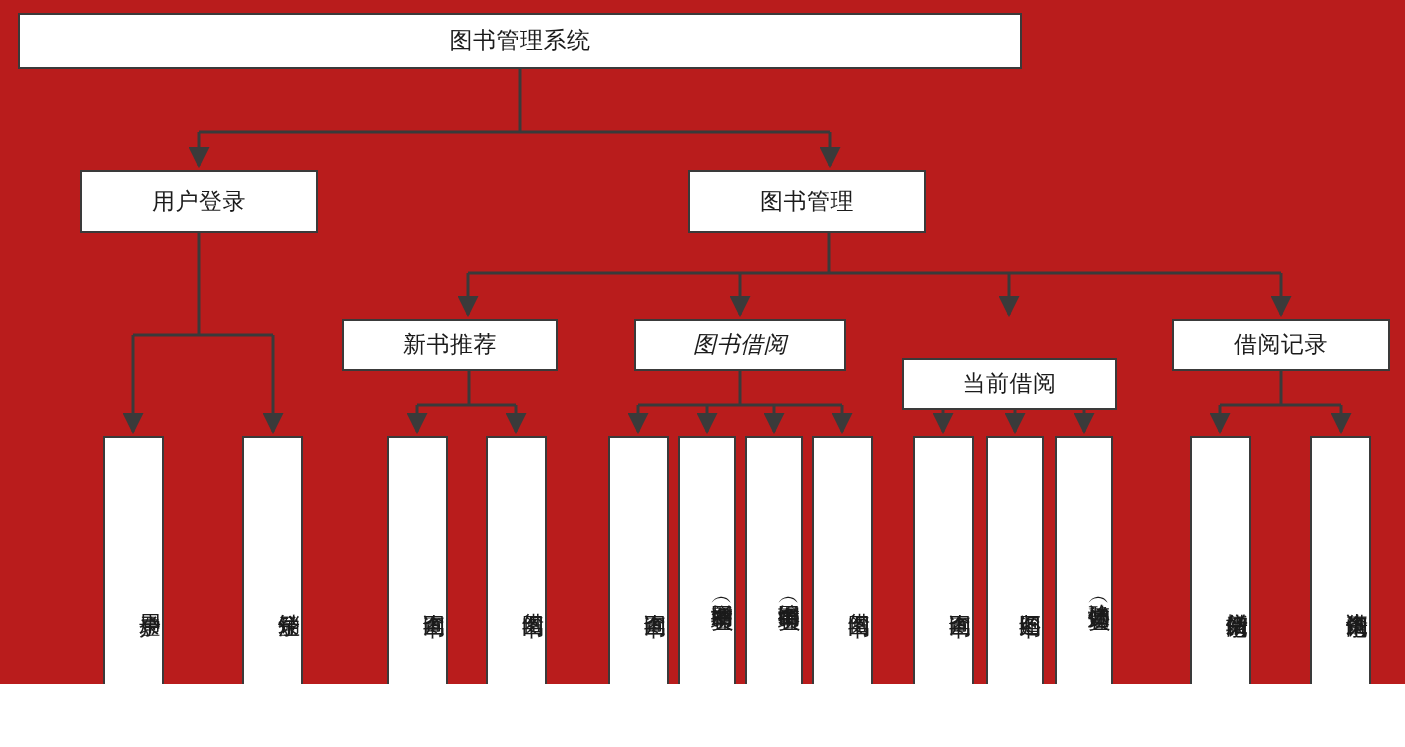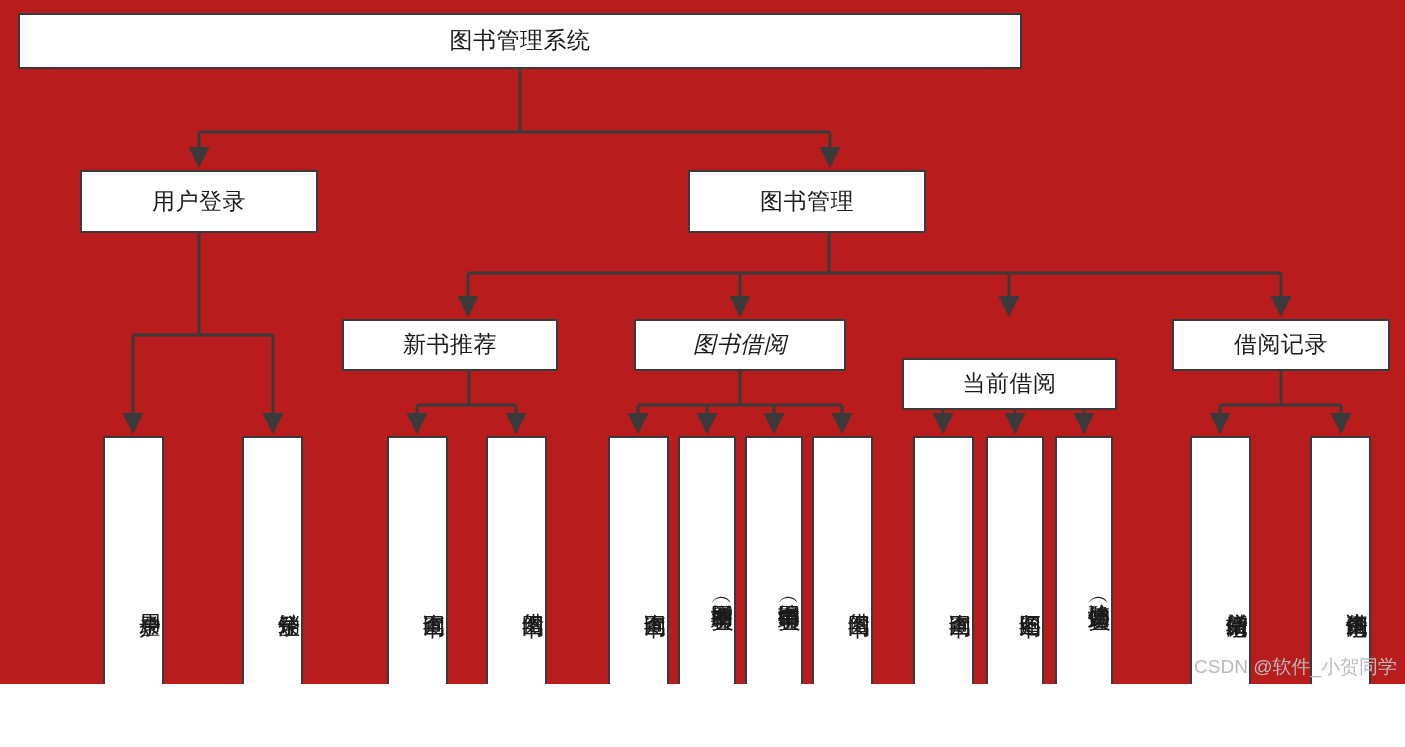--- a/index.html
+++ b/index.html
@@ -181,14 +181,13 @@
         <span class="label">确认归还（管理员）</span>
       </div>
       <div class="node vert" style="left: 1190px; top: 436px; width: 61px; height: 297px;">
         <span class="label">新增借阅记录</span>
       </div>
       <div class="node vert" style="left: 1310px; top: 436px; width: 61px; height: 297px;">
         <span class="label">查询借阅记录</span>
       </div>
     </div>
 
-  <div id="watermark">CSDN @软件_小贺同学</div>
 </div>
 
 </body></html>

